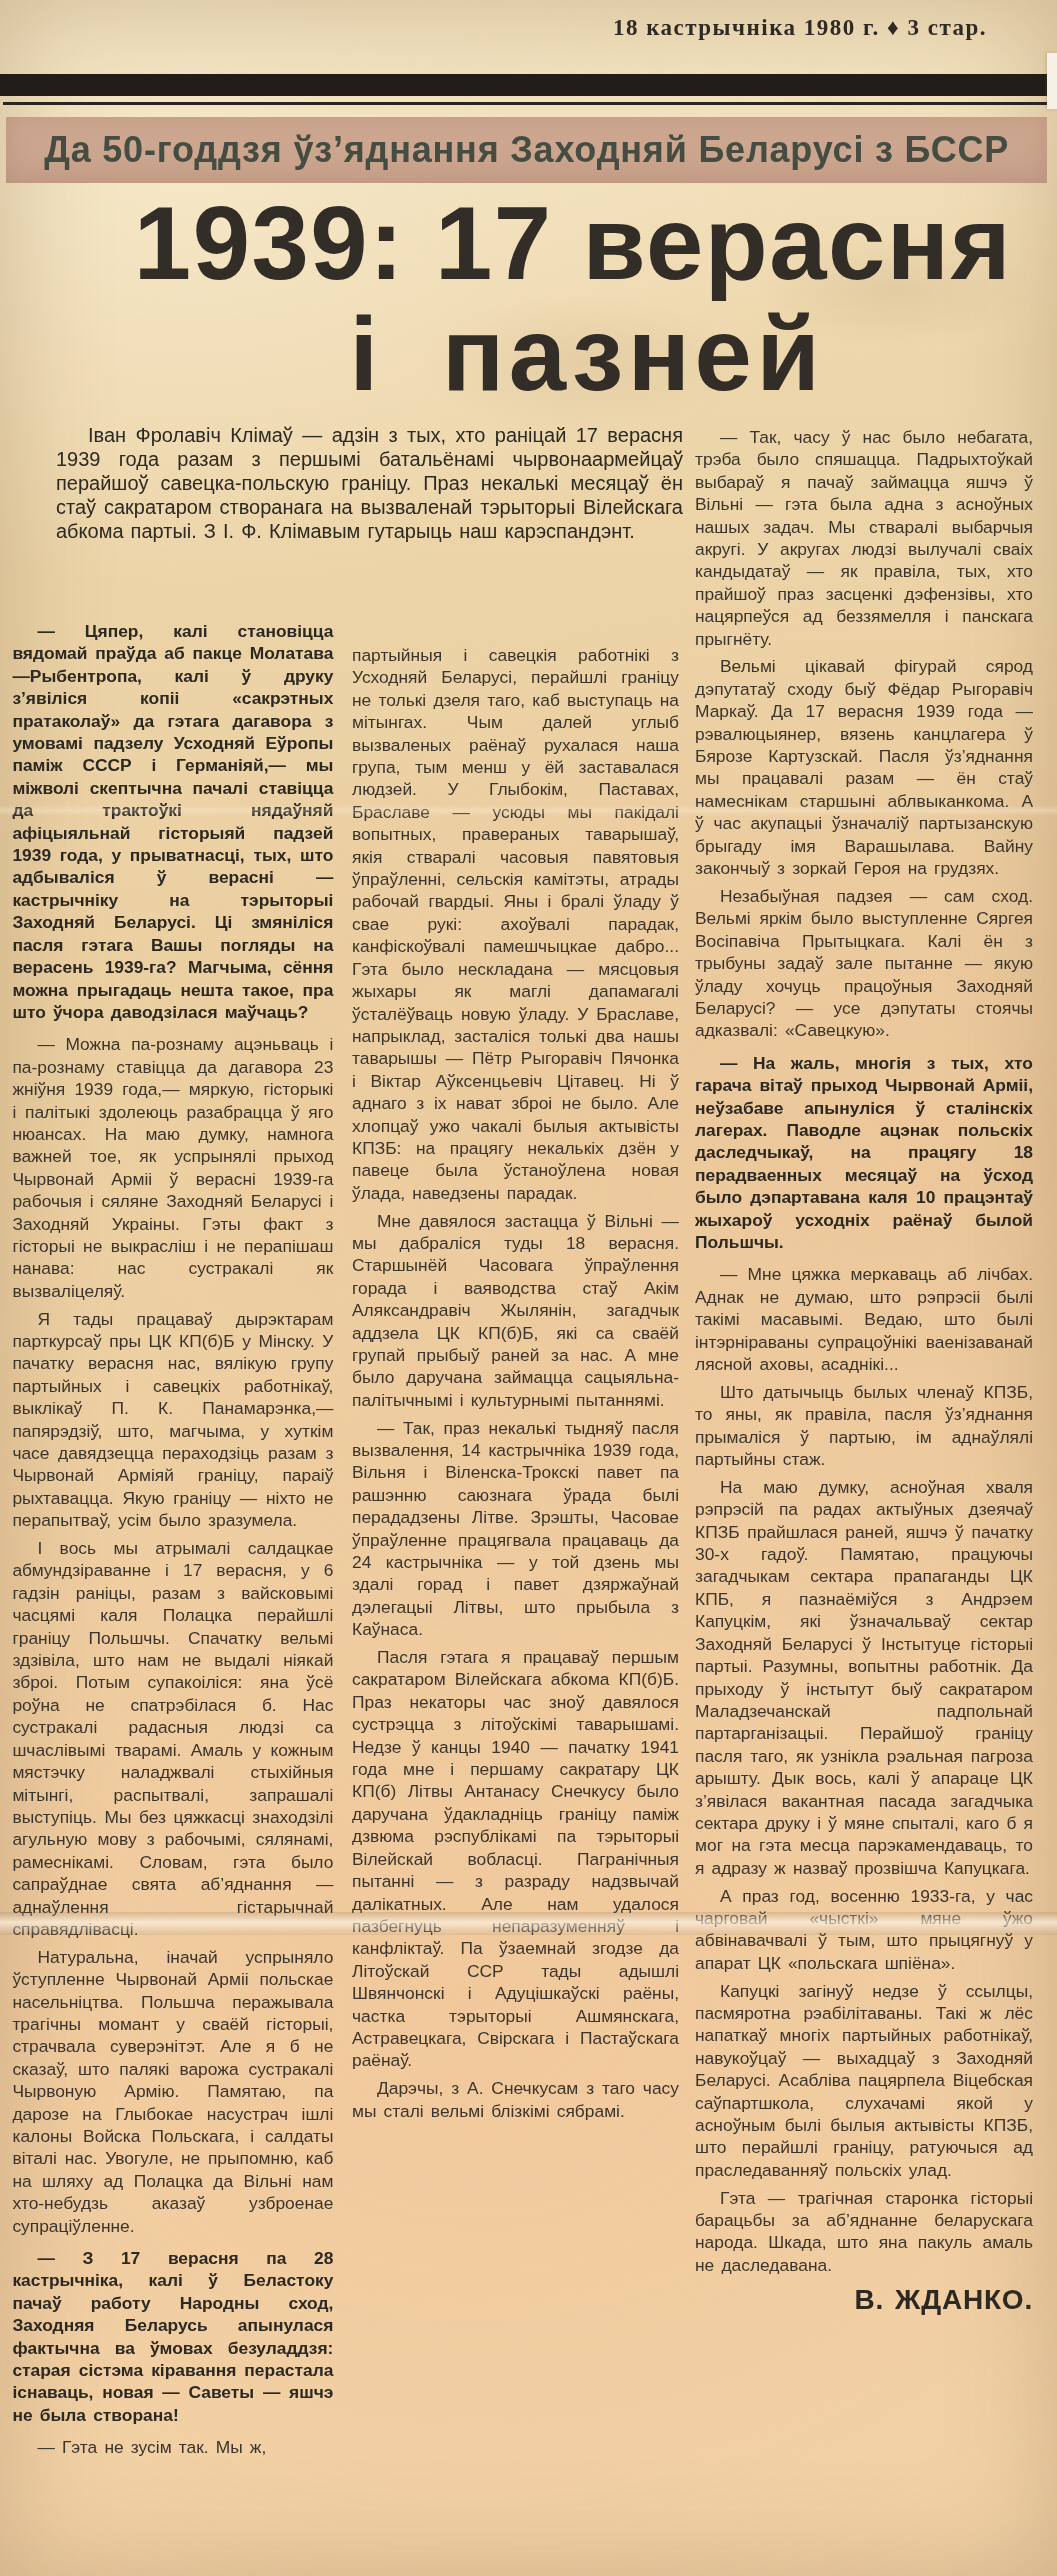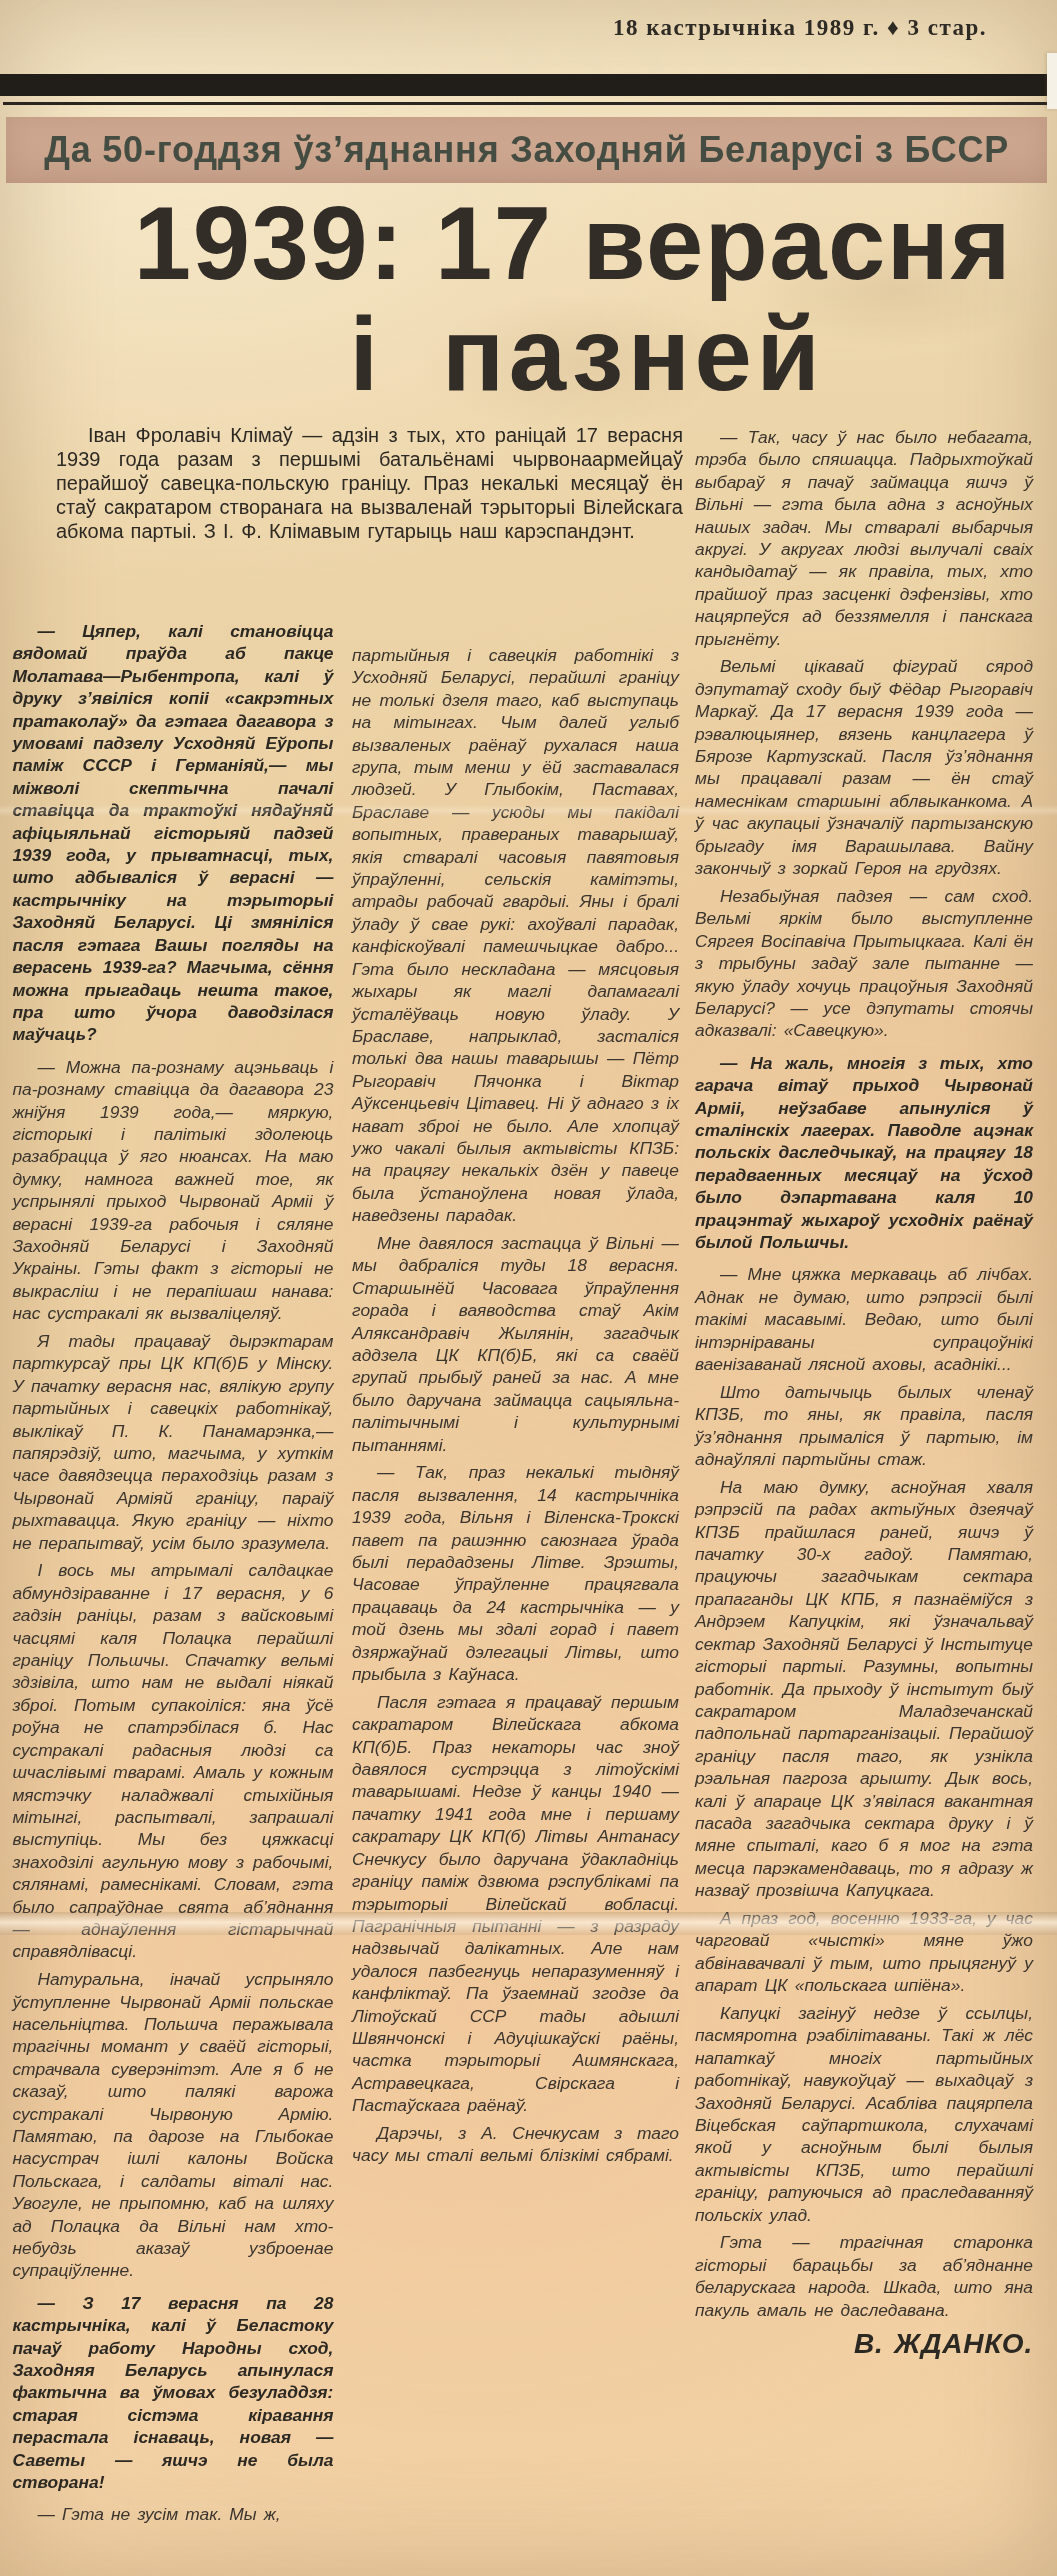--- a/index.html
+++ b/index.html
@@ -44,21 +44,21 @@
     font-weight:normal;font-size:20px;line-height:24px;color:#2d2923;
     text-align:justify;text-indent:32px;word-spacing:1.5px;
   }
   .col{
     position:absolute;text-align:justify;
     font-size:17.4px;line-height:22.4px;color:#3b352d;word-spacing:2.3px;
   }
   .col1{left:12.4px;top:610px;width:321px;}
   .col2{left:352px;top:636px;width:327px;margin-top:8px;}
   .col3{left:695px;top:426px;width:338px;}
-  .par{margin:0;text-indent:25px;font-style:italic;}
+  .par{margin:0;text-indent:25px;}
   .par + .par{margin-top:5.4px;}
   .par.bold{font-weight:bold;color:#2c2822;margin-top:10px;}
   .par.bold + .par{margin-top:10px;}
   .par.noindent{text-indent:0;}
   .par.right{text-align:right;text-indent:0;font-size:28px;letter-spacing:0.8px;margin-top:12.4px;}
   .crease{
     position:absolute;left:0;top:1912px;width:1058px;height:23px;
     background:linear-gradient(rgba(100,75,50,.16), rgba(255,248,236,.62) 45%, rgba(100,75,50,.10));
     pointer-events:none;
   }
@@ -74,21 +74,21 @@
   .ghost{position:absolute;pointer-events:none;border-radius:50%;}
   .ghost1{left:417px;top:293px;width:324px;height:139px;
     background:radial-gradient(closest-side, rgba(140,100,60,.10), transparent);}
   .ghost2{left:757px;top:232px;width:278px;height:116px;
     background:radial-gradient(closest-side, rgba(140,100,60,.12), transparent);}
 </style>
 </head>
 <body>
 
 <div class="page">
-  <div class="dateline">18 кастрычніка 1989 г. ♦ 3 стар.</div>
+  <div class="dateline">18 кастрычніка 1980 г. ♦ 3 стар.</div>
   <div class="rule-thick"></div>
   <div class="rule-thin"></div>
 
   <div class="banner">
     <span>Да 50-годдзя ўз’яднання Заходняй Беларусі з БССР</span>
   </div>
 
   <div class="ghost ghost1"></div>
   <div class="ghost ghost2"></div>
 

